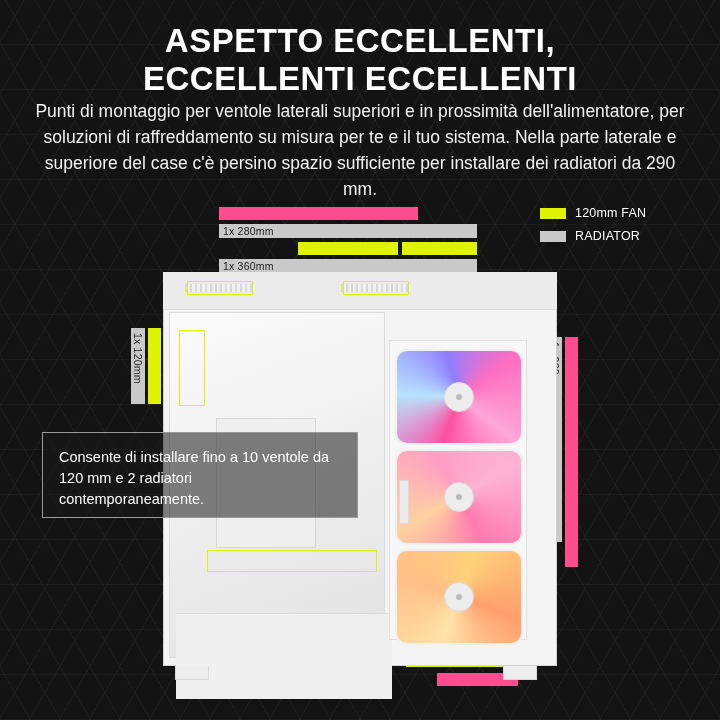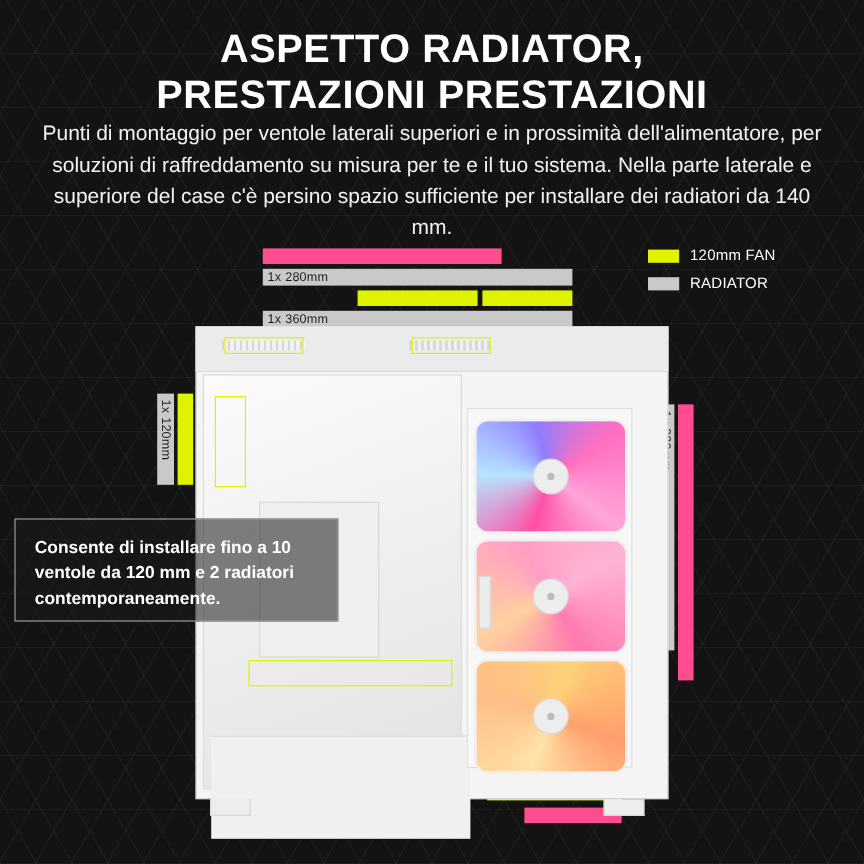--- a/index.html
+++ b/index.html
@@ -115,38 +115,38 @@
     position: absolute; bottom: -14px; height: 14px; width: 34px;
     background: #ededed; border: 1px solid #d8d8d8; border-top: none;
   }
 
   
   .hl { position: absolute; border: 1.5px solid #dff200; }
   .hl-top { position: absolute; border: 1.5px solid #dff200; }
 
   
   .callout {
-    position: absolute; left: 12px; top: 432px; width: 270px; height: 86px;
+    position: absolute; left: 42px; top: 432px; width: 316px; height: 86px;
     border: 1px solid #9a9a9a;
     background: rgba(25,25,25,0.55);
     padding: 14px 16px;
-    font-size: 14.5px; line-height: 21px; color: #fff; font-weight: bold;
+    font-size: 14.5px; line-height: 21px; color: #fff;
   }
 </style>
 </head>
 <body>
 
 <div id="root">
 
   <div class="headline">
-    <div>ASPETTO RADIATOR,</div>
-    <div>PRESTAZIONI PRESTAZIONI</div>
-  </div>
-
-  <div class="subcopy">Punti di montaggio per ventole laterali superiori e in prossimità dell'alimentatore, per soluzioni di raffreddamento su misura per te e il tuo sistema. Nella parte laterale e superiore del case c'è persino spazio sufficiente per installare dei radiatori da 140 mm.</div>
+    <div>ASPETTO ECCELLENTI,</div>
+    <div>ECCELLENTI ECCELLENTI</div>
+  </div>
+
+  <div class="subcopy">Punti di montaggio per ventole laterali superiori e in prossimità dell'alimentatore, per soluzioni di raffreddamento su misura per te e il tuo sistema. Nella parte laterale e superiore del case c'è persino spazio sufficiente per installare dei radiatori da 290 mm.</div>
 
   <div class="legend">
     <div class="legend-row">
       <span class="legend-swatch" style="background:#dff200"></span>
       <span class="legend-label">120mm FAN</span>
     </div>
     <div class="legend-row">
       <span class="legend-swatch" style="background:#c9c9c9"></span>
       <span class="legend-label">RADIATOR</span>
     </div>

